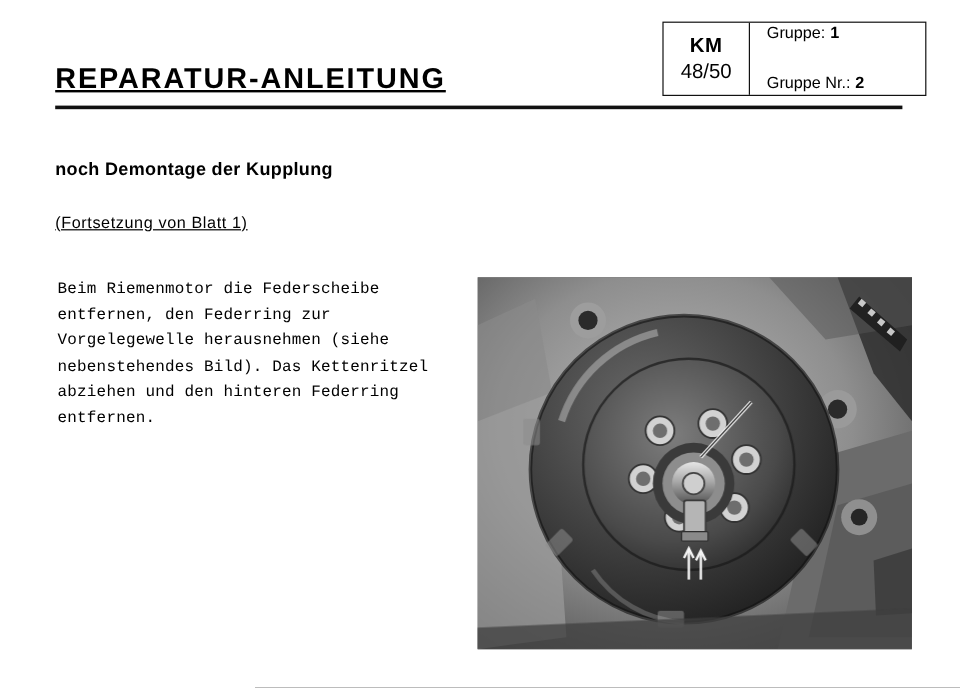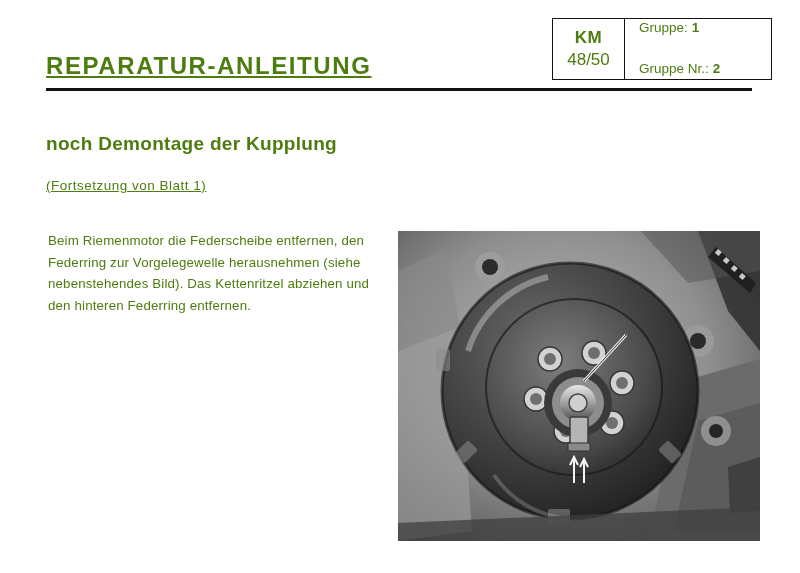--- a/index.html
+++ b/index.html
@@ -7,21 +7,21 @@
     padding: 0;
     background: #8d8d8d;
   }
   .page {
     position: relative;
     width: 800px;
     height: 573px;
     background: #ffffff;
     overflow: hidden;
     font-family: "Liberation Sans", sans-serif;
-    color: #4d7c0f;
+    color: #000000;
     box-sizing: border-box;
   }
   
   .header-box {
     position: absolute;
     top: 18px;
     right: 28px;
     width: 220px;
     height: 62px;
     border: 1.5px solid #111;
@@ -83,37 +83,38 @@
     top: 88px;
     width: 706px;
     height: 3px;
     background: #111;
   }
   
   .section-head {
     position: absolute;
     left: 46px;
     top: 133px;
-    font-size: 19px;
+    font-size: 15px;
     font-weight: bold;
     letter-spacing: 0.3px;
   }
   .subnote {
     position: absolute;
     left: 46px;
     top: 178px;
     font-size: 13.5px;
     letter-spacing: 0.5px;
     text-decoration: underline;
   }
   .para-block {
     position: absolute;
     left: 48px;
     top: 230px;
     width: 330px;
+    font-family: Liberation Mono, monospace;
   }
   .para {
     font-size: 13.3px;
     line-height: 1.62;
     letter-spacing: 0.15px;
     margin: 0 0 12px 0;
     text-align: left;
   }
   
   .photo {

